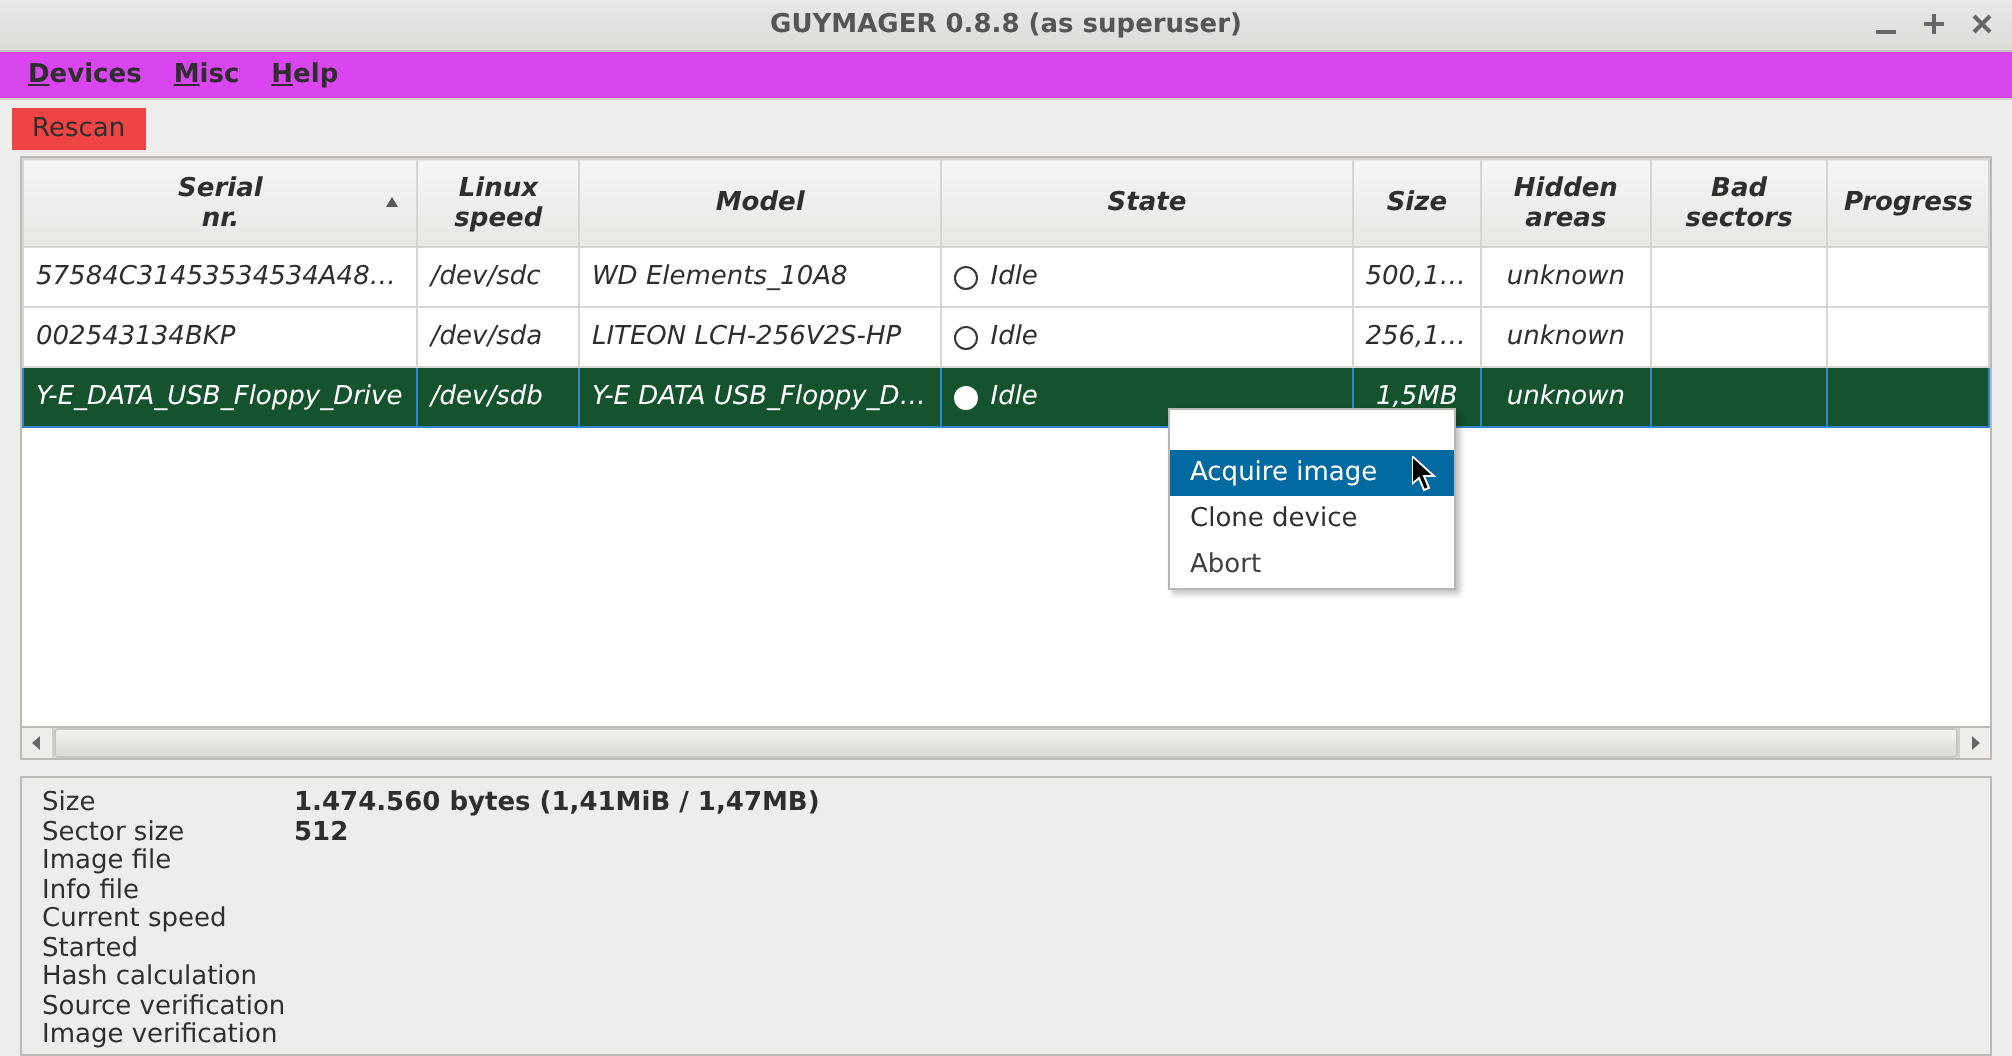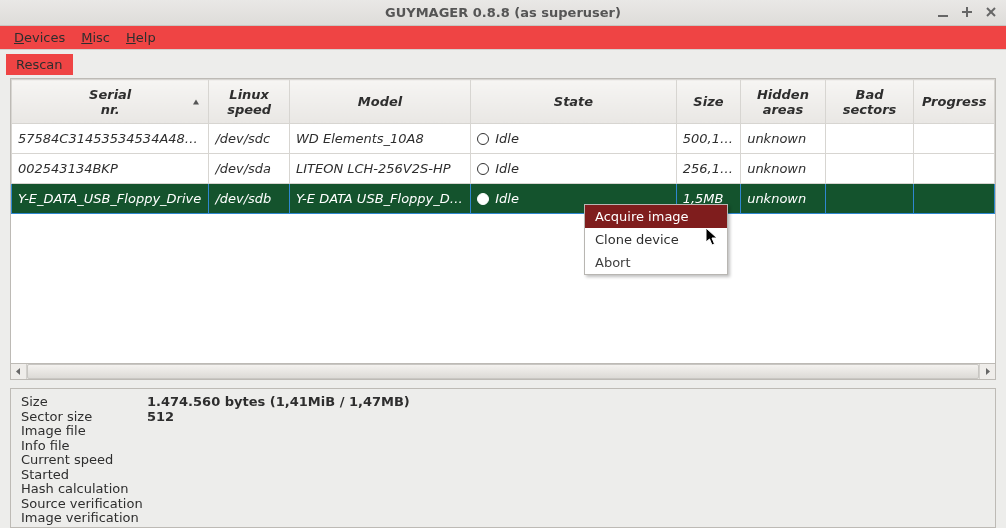--- a/index.html
+++ b/index.html
@@ -7,37 +7,37 @@
   body { background:#ededeb; width:1006px; height:528px; overflow:hidden; }
 
   
   .titlebar { height:26px; background:linear-gradient(#e9e8e6,#dedcd9); border-bottom:1px solid #c7c5c1; display:flex; align-items:center; position:relative; }
   .title-text { flex:1; text-align:center; font-weight:bold; color:#555; font-size:13px; }
   .title-btns { position:absolute; right:6px; top:3px; display:flex; gap:6px; }
   .title-btn { width:18px; height:18px; display:flex; align-items:center; justify-content:center; color:#666; border-radius:2px; cursor:default; }
   .title-btn svg { display:block; }
 
   
-  .menubar { height:24px; display:flex; align-items:center; padding:0 8px; gap:4px; background:#ef4444; border-bottom:1px solid #d4d2cf; }
+  .menubar { height:24px; display:flex; align-items:center; padding:0 8px; gap:4px; background:#d946ef; border-bottom:1px solid #d4d2cf;font-weight:bold; }
   .menuitem { padding:2px 6px; cursor:default; }
   .menuitem .ul { text-decoration:underline; }
 
   
   .toolbar { height:28px; display:flex; align-items:center; padding:2px 6px; background:#ededeb; }
   .rescan { padding:3px 10px; background:#ef4444; cursor:default; }
 
   
   .main { padding:0 10px 8px 10px; }
   .table-wrap { border:1px solid #bdbab5; background:#fff; position:relative; height:286px; }
   table { border-collapse:collapse; width:100%; table-layout:fixed;font-style:italic; }
   th, td { border:1px solid #d7d5d1; font-size:13px; padding:6px 6px; overflow:hidden; white-space:nowrap; text-overflow:ellipsis; }
   th { background:linear-gradient(#f6f5f3,#e9e7e4); font-weight:bold; color:#2e2e2e; text-align:center; height:44px; vertical-align:middle; position:relative; }
   th .sub { font-weight:bold; display:block; }
   td { height:30px; vertical-align:middle; }
-  td.right { text-align:left; }
+  td.right { text-align:center; }
   tr.selected td { background:#14532d; color:#fff; border-color:#2f87d0;margin-left:40px; }
   .state-cell { display:flex; align-items:center; gap:6px; }
   .circle { width:12px; height:12px; border:1.5px solid #333; border-radius:50%; display:inline-block; flex:0 0 auto; }
   tr.selected .circle { border-color:#fff; background:#fff; }
   .sort-arrow { position:absolute; right:8px; top:50%; transform:translateY(-50%); }
 
   
   col.c-serial { width:196px; }
   col.c-device { width:80px; }
   col.c-model  { width:180px; }
@@ -50,21 +50,21 @@
   
   .hscroll { height:16px; background:#efedea; border:1px solid #bdbab5; border-top:none; display:flex; align-items:stretch; }
   .hs-btn { width:16px; display:flex; align-items:center; justify-content:center; border-right:1px solid #d2d0cc; }
   .hs-btn:last-child { border-left:1px solid #d2d0cc; border-right:none; }
   .hs-track { flex:1; background:#e8e6e2; position:relative; }
   .hs-thumb { position:absolute; left:0; top:0; bottom:0; right:0; background:linear-gradient(#f4f2ef,#dcdad6); border:1px solid #c8c6c2; border-radius:2px; }
 
   
   .ctxmenu { position:absolute; left:584px; top:204px; width:144px; background:#fff; border:1px solid #b8b6b2; box-shadow:2px 2px 3px rgba(0,0,0,0.25); z-index:10; }
   .ctx-item { padding:4px 10px; font-size:13px; cursor:default; }
-  .ctx-item.hover { background:#7f1d1d; color:#fff; }
+  .ctx-item.hover { background:#0369a1; color:#fff;margin-top:20px; }
   .ctx-item.disabled { color:#404040; }
 
   
   .cursor { position:absolute; left:706px; top:228px; z-index:20; pointer-events:none; }
 
   
   .infopanel { margin-top:8px; border:1px solid #bdbab5; background:#ededeb; padding:6px 10px 10px 10px; height:140px; }
   .infogrid { display:grid; grid-template-columns:120px 1fr; row-gap:0px; column-gap:6px; font-size:13px; line-height:14.5px; }
   .infogrid .label { white-space:nowrap; }
   .infogrid .value { white-space:nowrap;font-weight:bold; }

